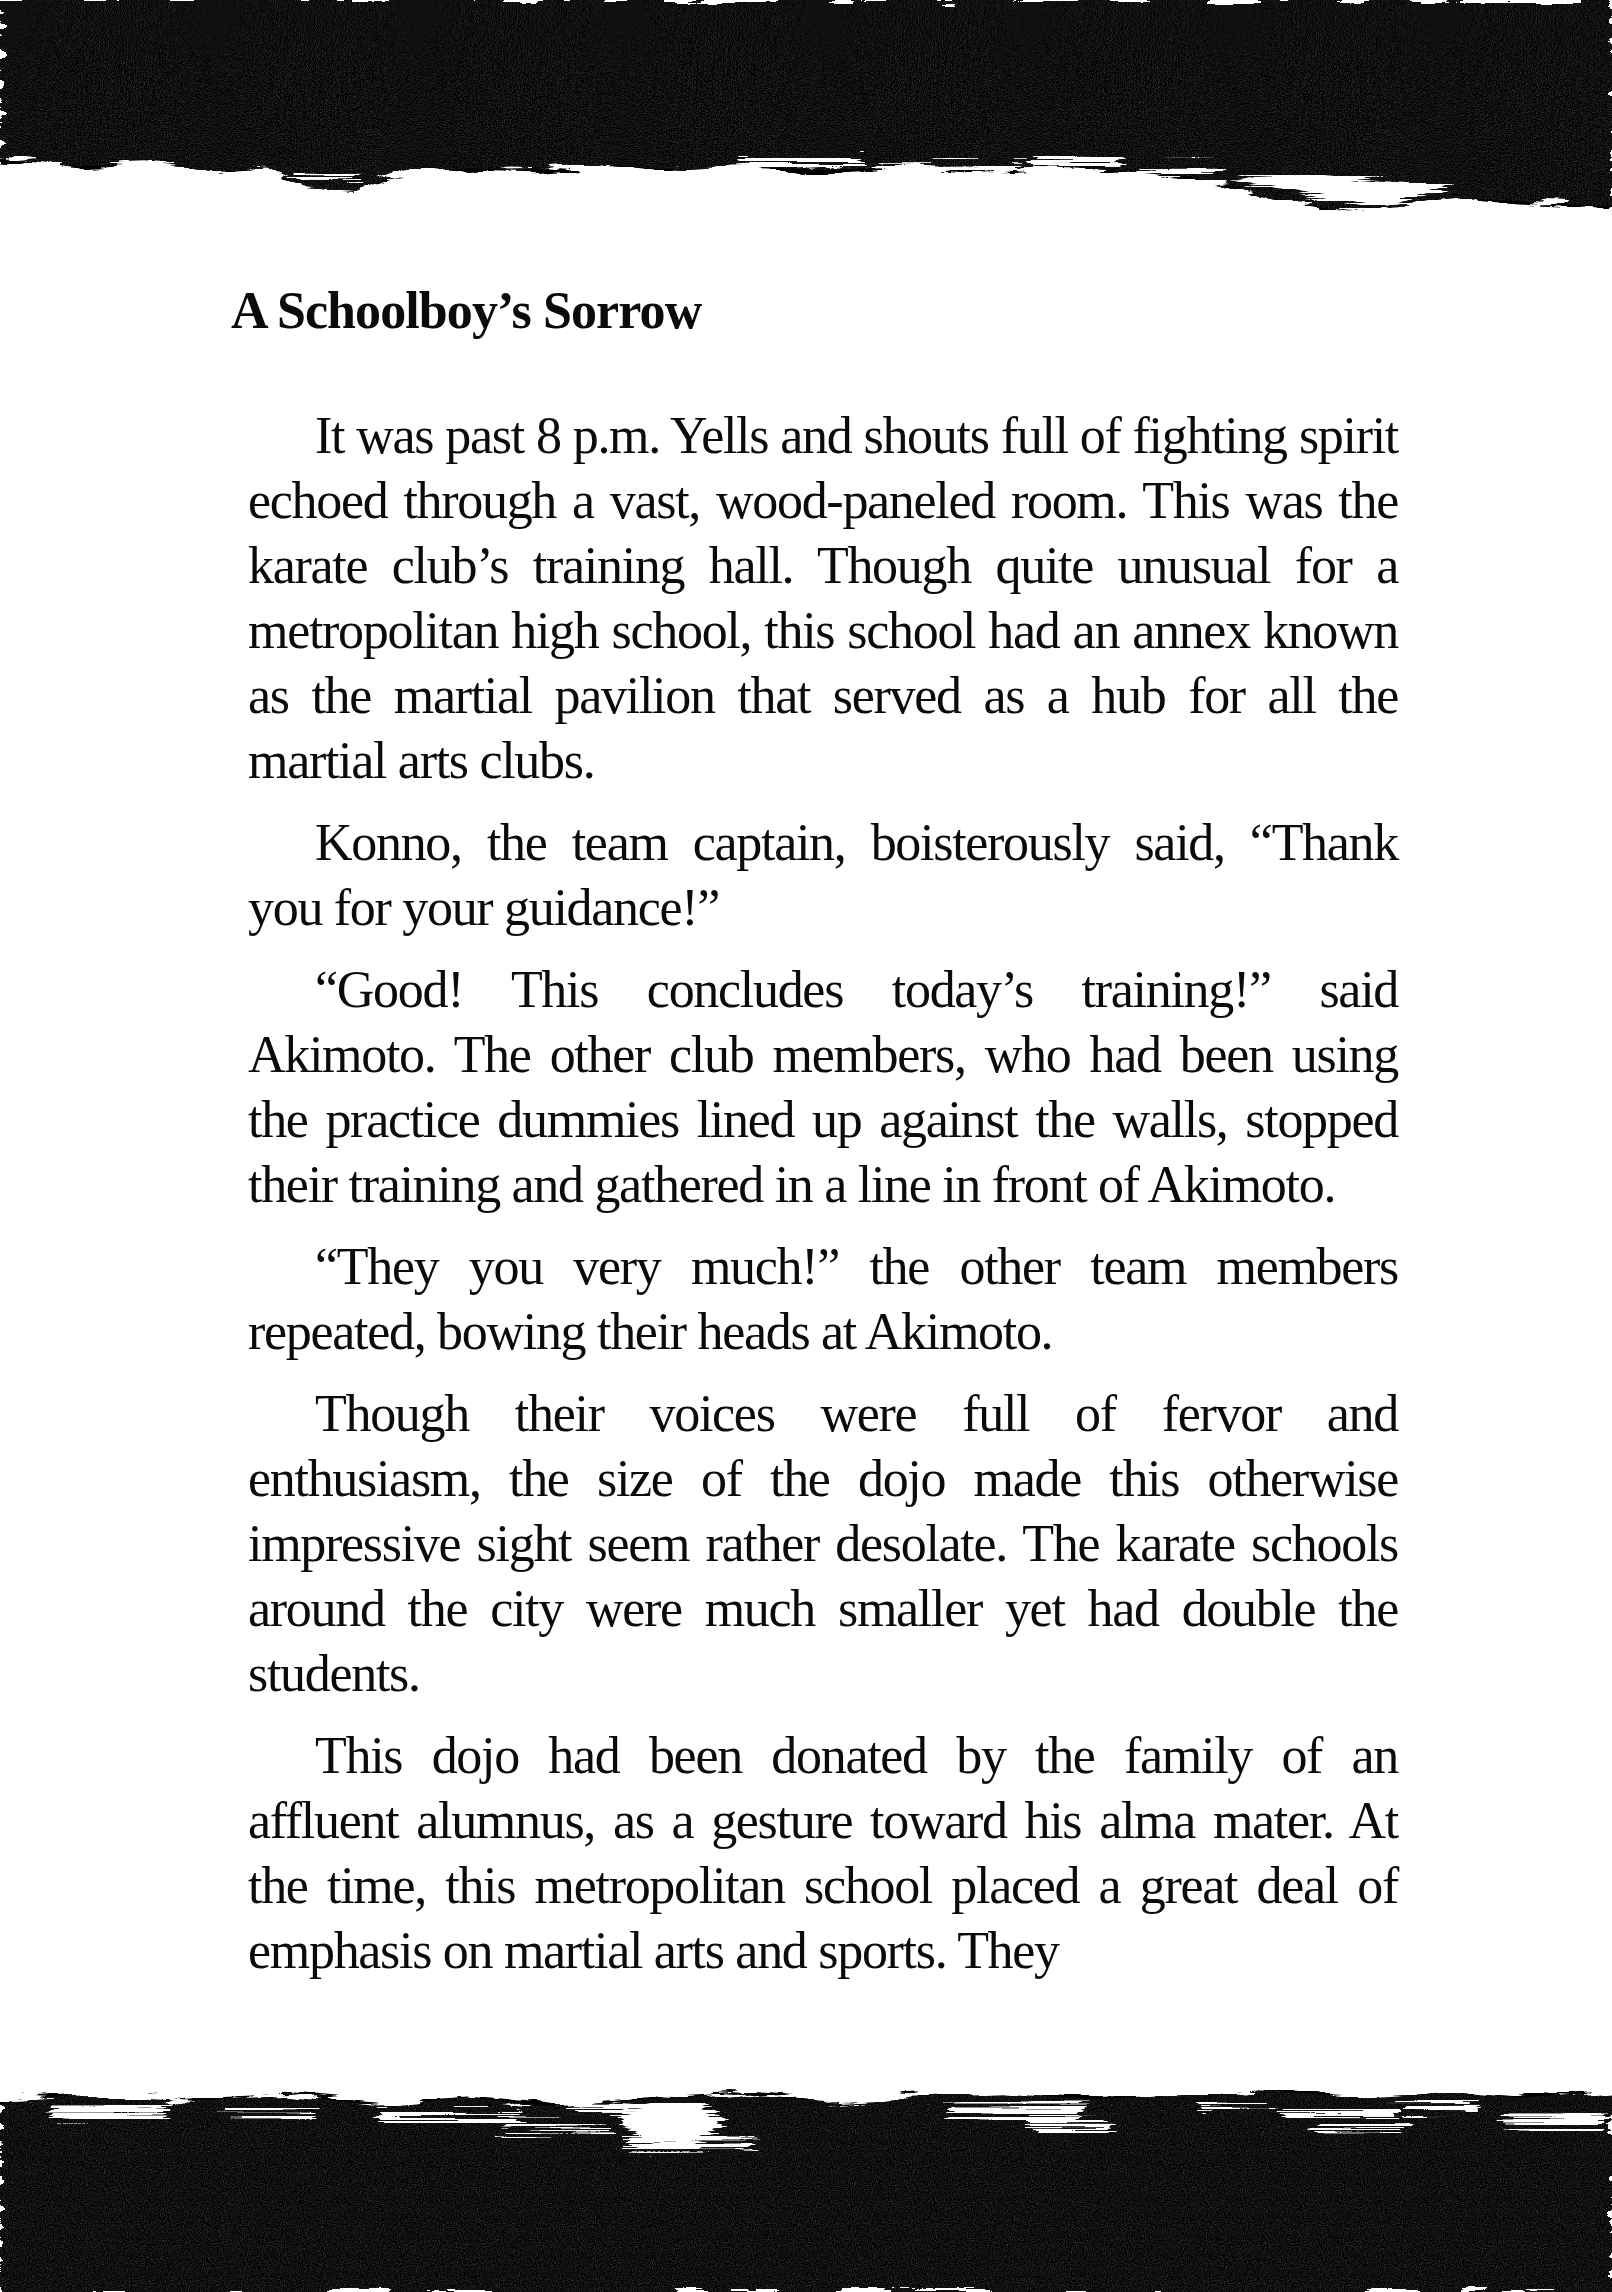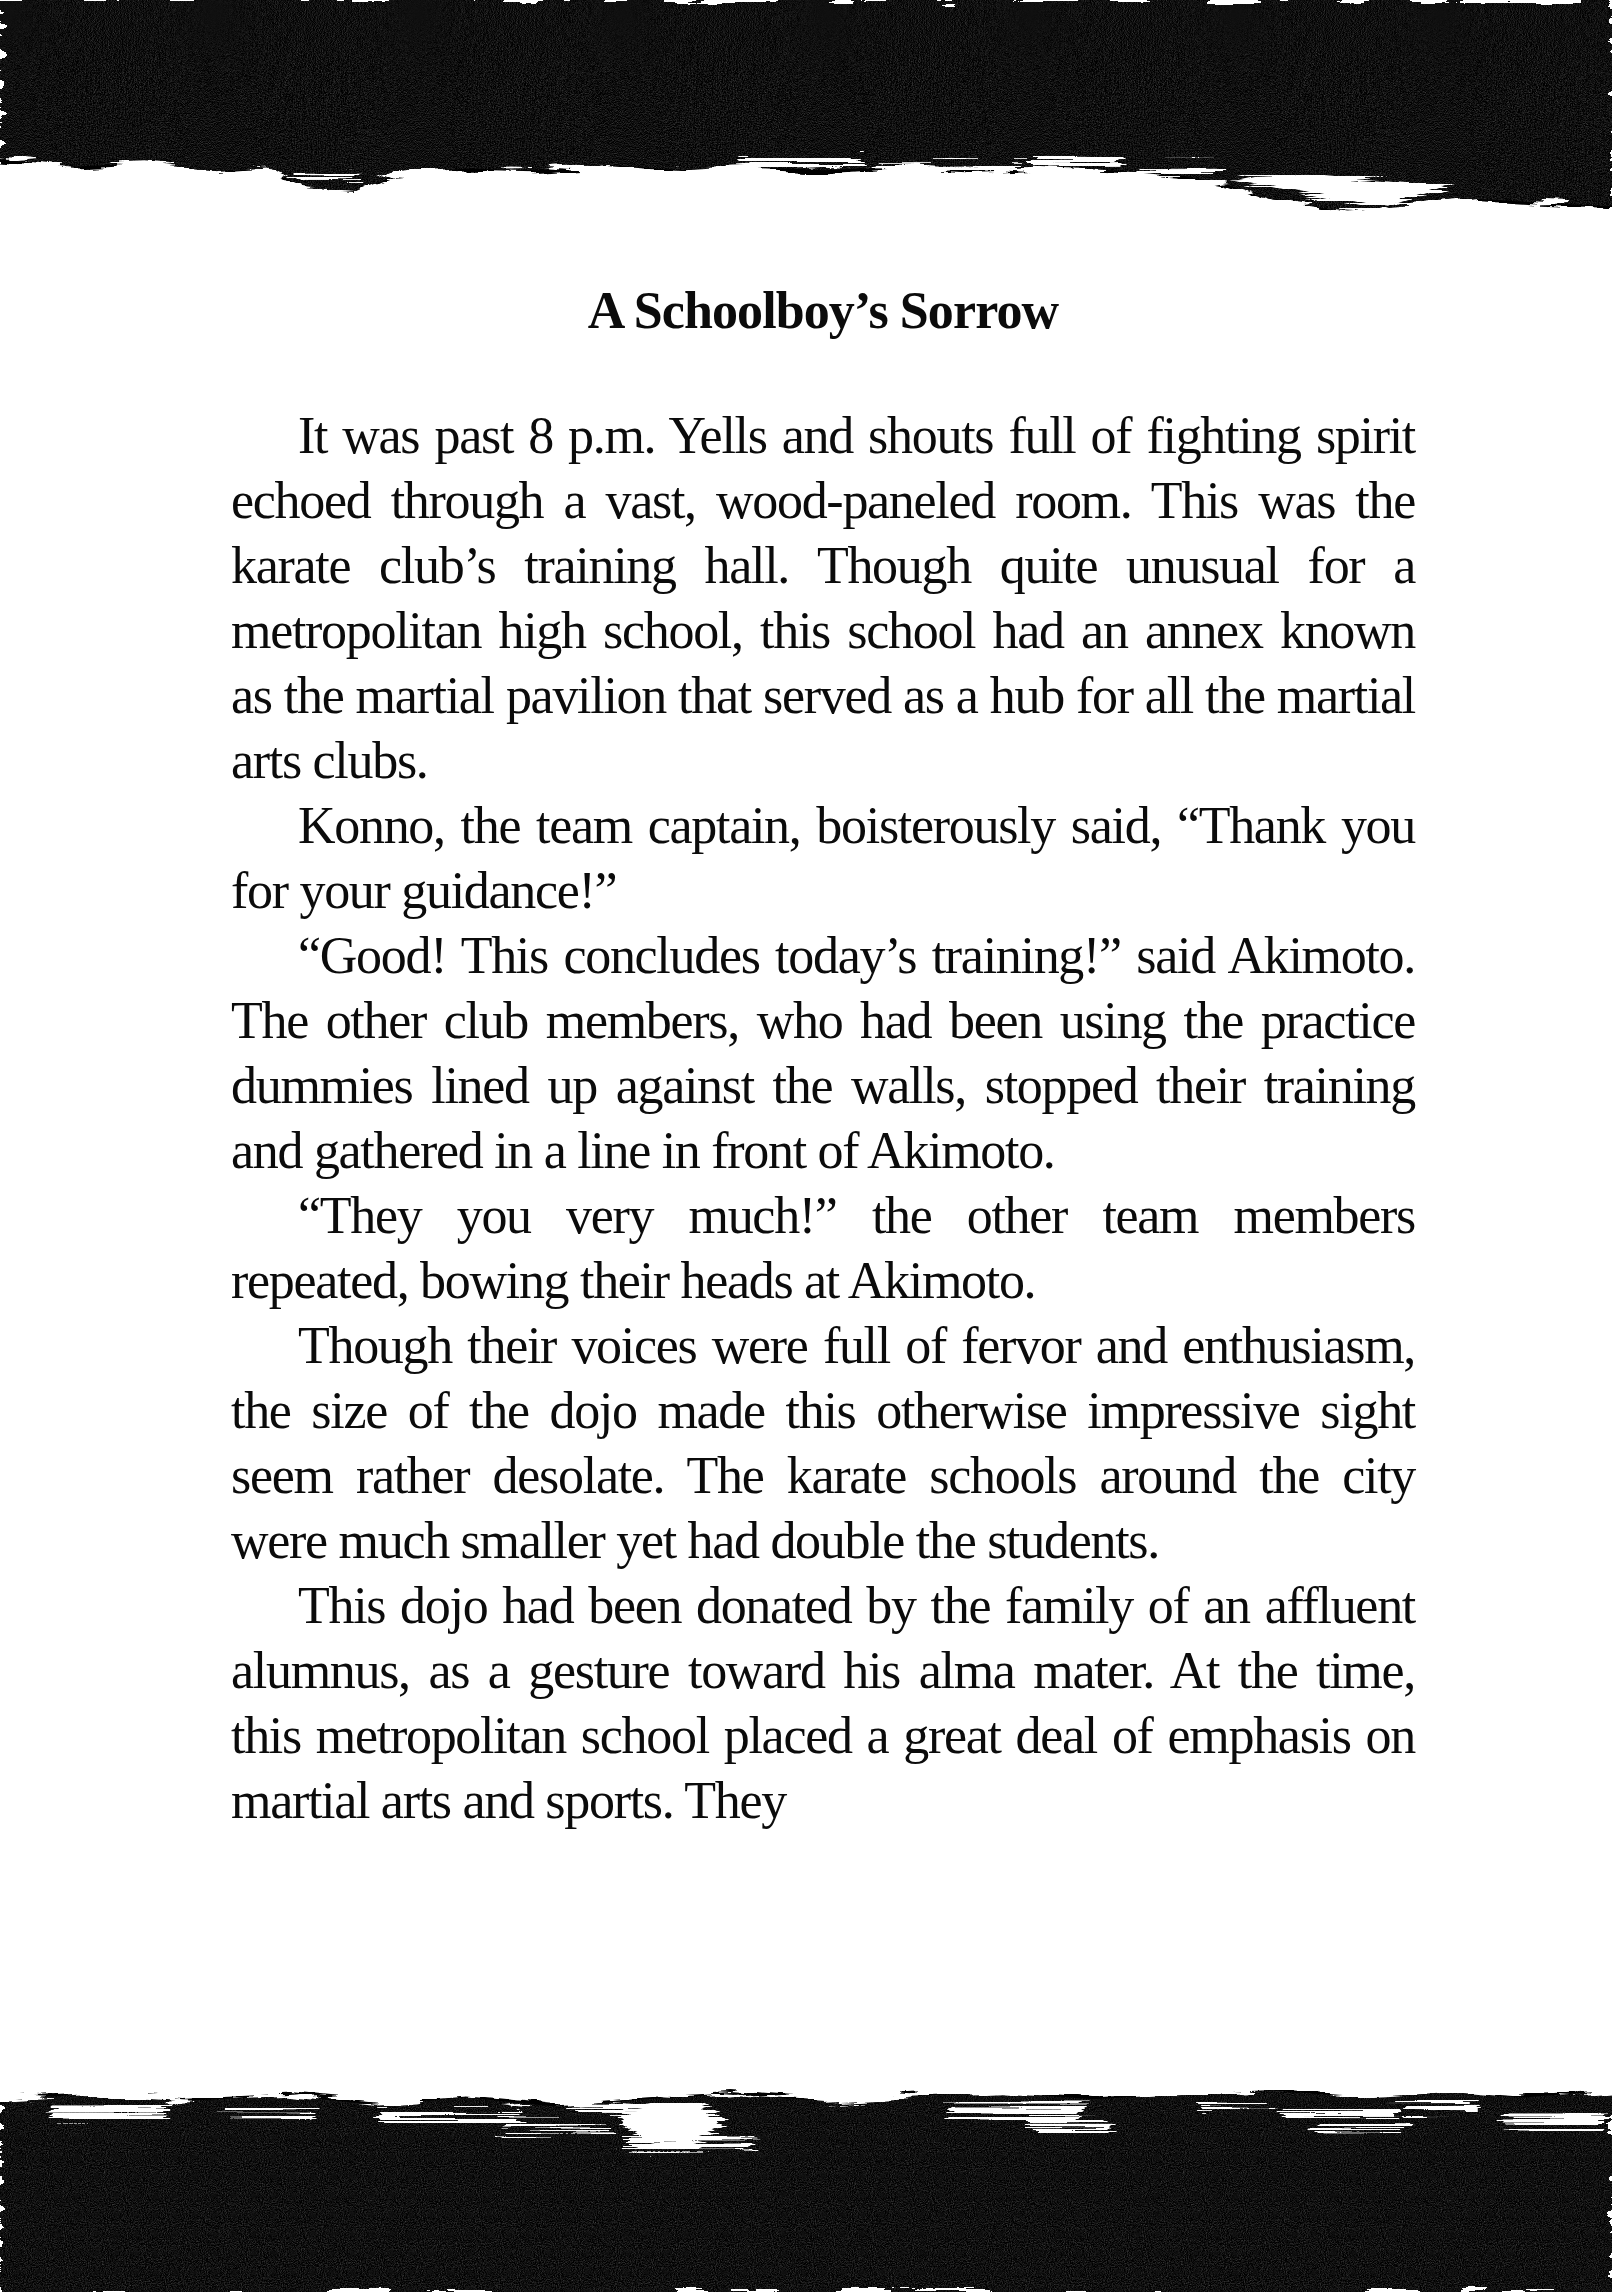--- a/index.html
+++ b/index.html
@@ -32,31 +32,31 @@
     position: absolute;
     left: 231px;
     top: 0;
     width: 1184px;
     color: #0b0b0b;
     font-family: "Liberation Serif", "DejaVu Serif", serif;
   }
   h1.chapter-title {
     margin: 282px 0 0 0;
     padding: 0;
-    text-align: center;
+    text-align: left;
     font-size: 52px;
     line-height: 57px;
     font-weight: bold;
     letter-spacing: -0.9px;
   }
   .paragraphs {
     margin-top: 64px;
   }
   .paragraphs p {
-    margin: 0;
+    margin: 17px;
     padding: 0;
     font-size: 52px;
     line-height: 65px;
     letter-spacing: -1.3px;
     text-indent: 67px;
     text-align: justify;
     text-justify: inter-word;
     hyphens: none;
   }
 </style>

